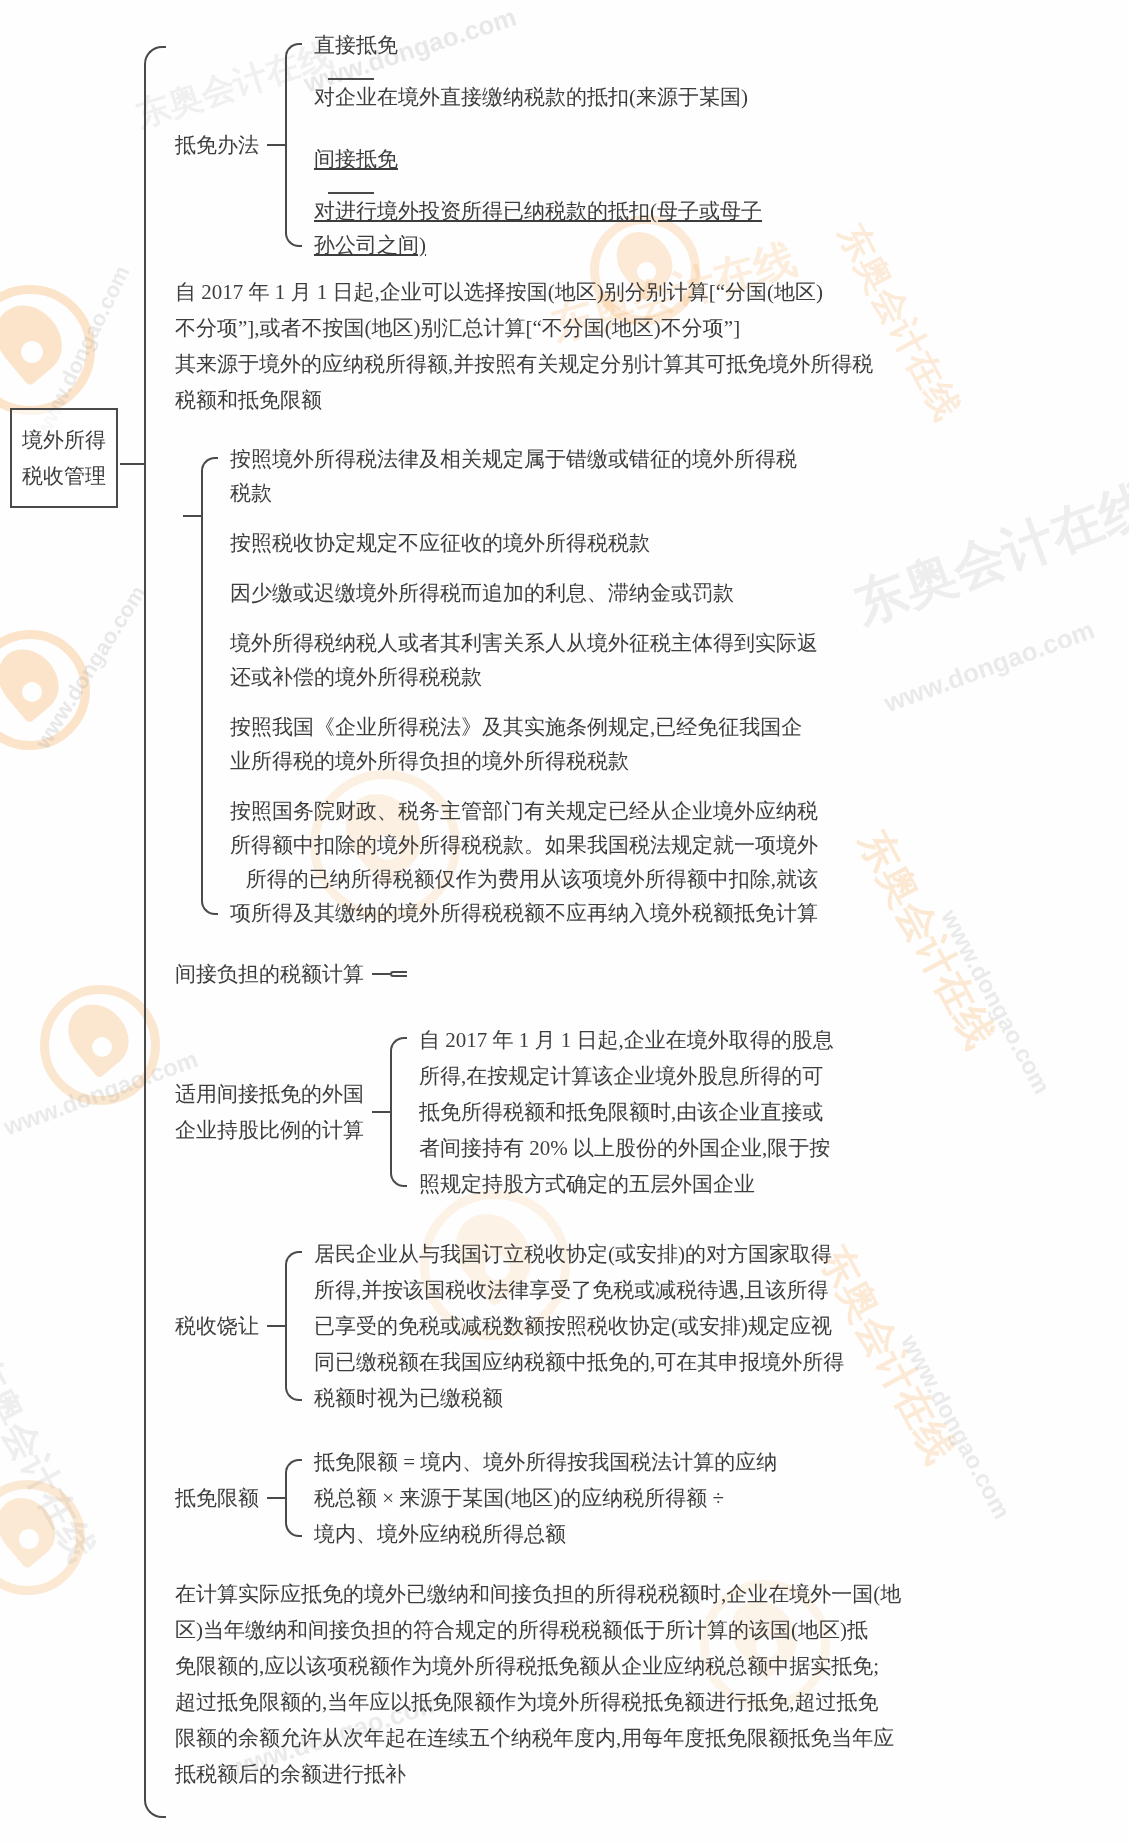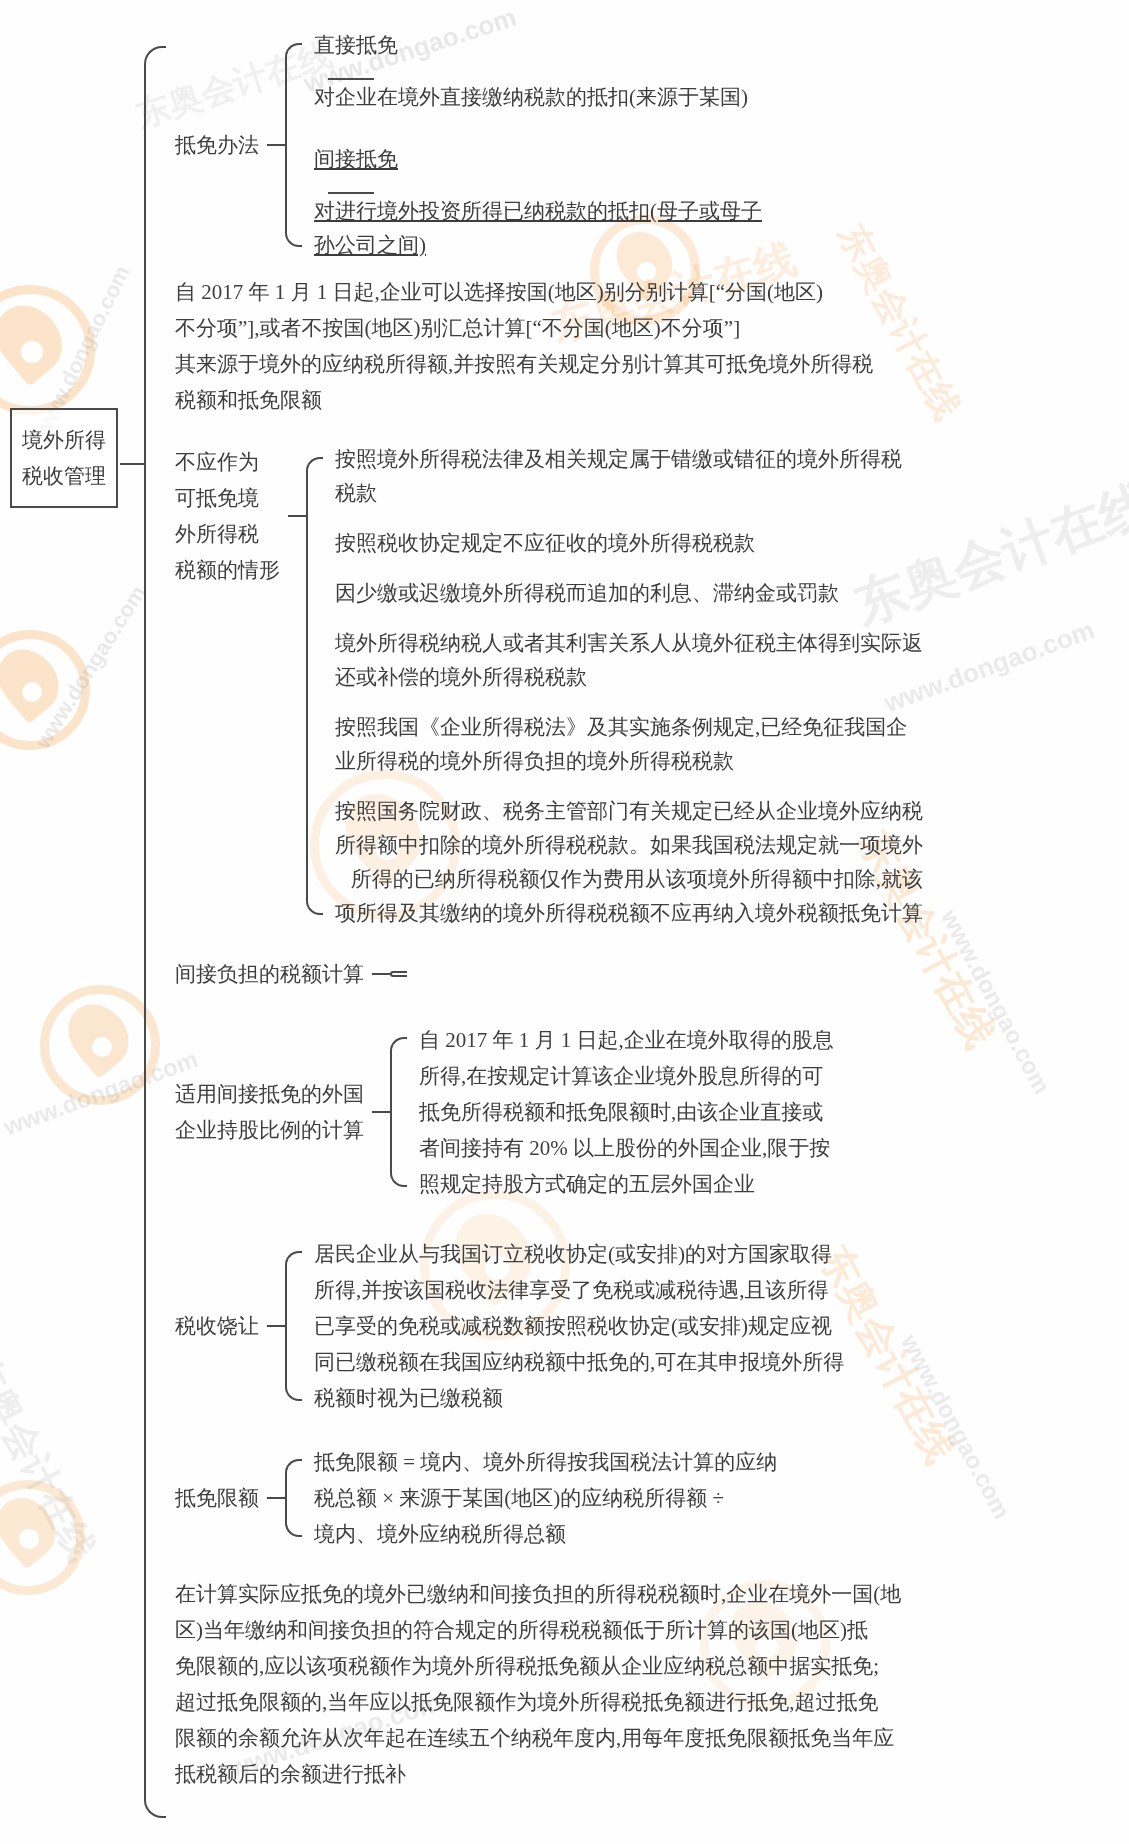--- a/index.html
+++ b/index.html
@@ -132,24 +132,20 @@
         </div>
       </div>
     </div>
 
     <div class="para s2">自 2017 年 1 月 1 日起,企业可以选择按国(地区)别分别计算[“分国(地区)
 不分项”],或者不按国(地区)别汇总计算[“不分国(地区)不分项”]
 其来源于境外的应纳税所得额,并按照有关规定分别计算其可抵免境外所得税
 税额和抵免限额</div>
 
     <div class="branch s3">
-      <div class="b-label">不应作为
-可抵免境
-外所得税
-税额的情形</div>
       <div class="tick"></div>
       <div class="bracket"></div>
       <div class="kids">
         <div class="item">按照境外所得税法律及相关规定属于错缴或错征的境外所得税
 税款</div>
         <div class="item">按照税收协定规定不应征收的境外所得税税款</div>
         <div class="item">因少缴或迟缴境外所得税而追加的利息、滞纳金或罚款</div>
         <div class="item">境外所得税纳税人或者其利害关系人从境外征税主体得到实际返
 还或补偿的境外所得税税款</div>
         <div class="item">按照我国《企业所得税法》及其实施条例规定,已经免征我国企

